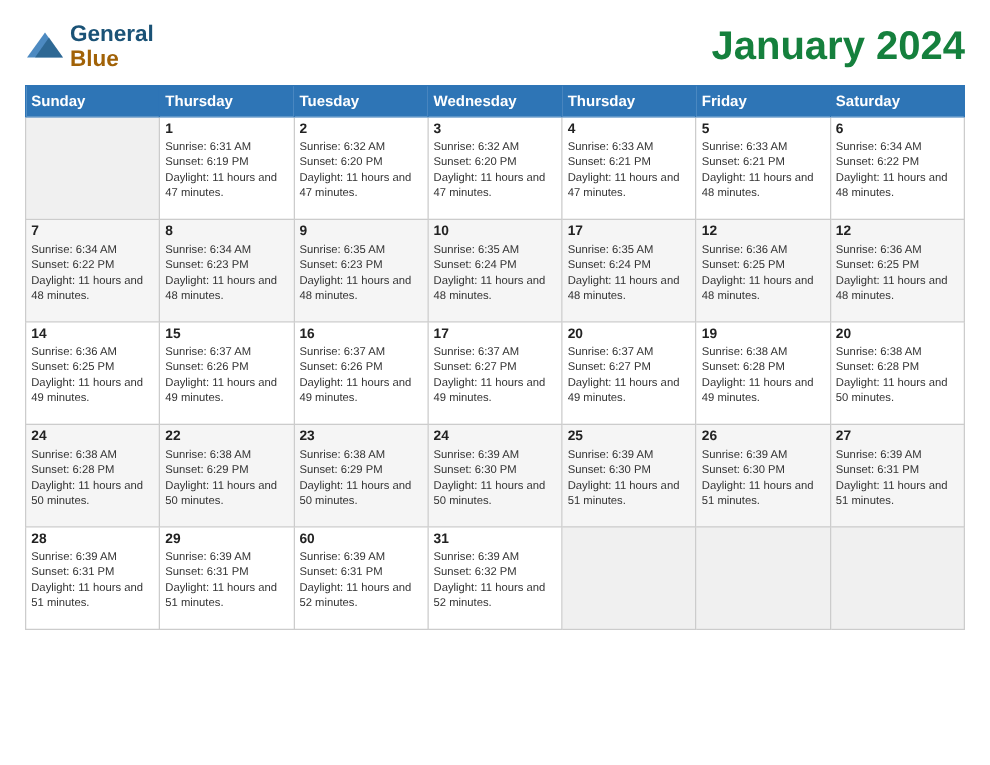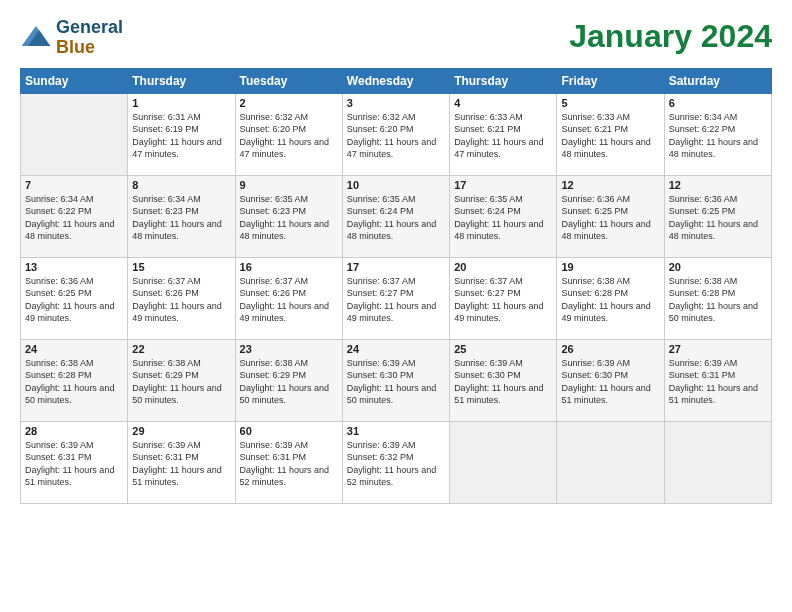--- a/index.html
+++ b/index.html
@@ -174,21 +174,21 @@
             <span class="day-num">12</span>
             <div class="cell-text">Sunrise: 6:36 AM<br>Sunset: 6:25 PM<br>Daylight: 11 hours and 48 minutes.</div>
           </td>
           <td>
             <span class="day-num">12</span>
             <div class="cell-text">Sunrise: 6:36 AM<br>Sunset: 6:25 PM<br>Daylight: 11 hours and 48 minutes.</div>
           </td>
         </tr>
         <tr>
           <td>
-            <span class="day-num">13</span>
+            <span class="day-num">14</span>
             <div class="cell-text">Sunrise: 6:36 AM<br>Sunset: 6:25 PM<br>Daylight: 11 hours and 49 minutes.</div>
           </td>
           <td>
             <span class="day-num">15</span>
             <div class="cell-text">Sunrise: 6:37 AM<br>Sunset: 6:26 PM<br>Daylight: 11 hours and 49 minutes.</div>
           </td>
           <td>
             <span class="day-num">16</span>
             <div class="cell-text">Sunrise: 6:37 AM<br>Sunset: 6:26 PM<br>Daylight: 11 hours and 49 minutes.</div>
           </td>

